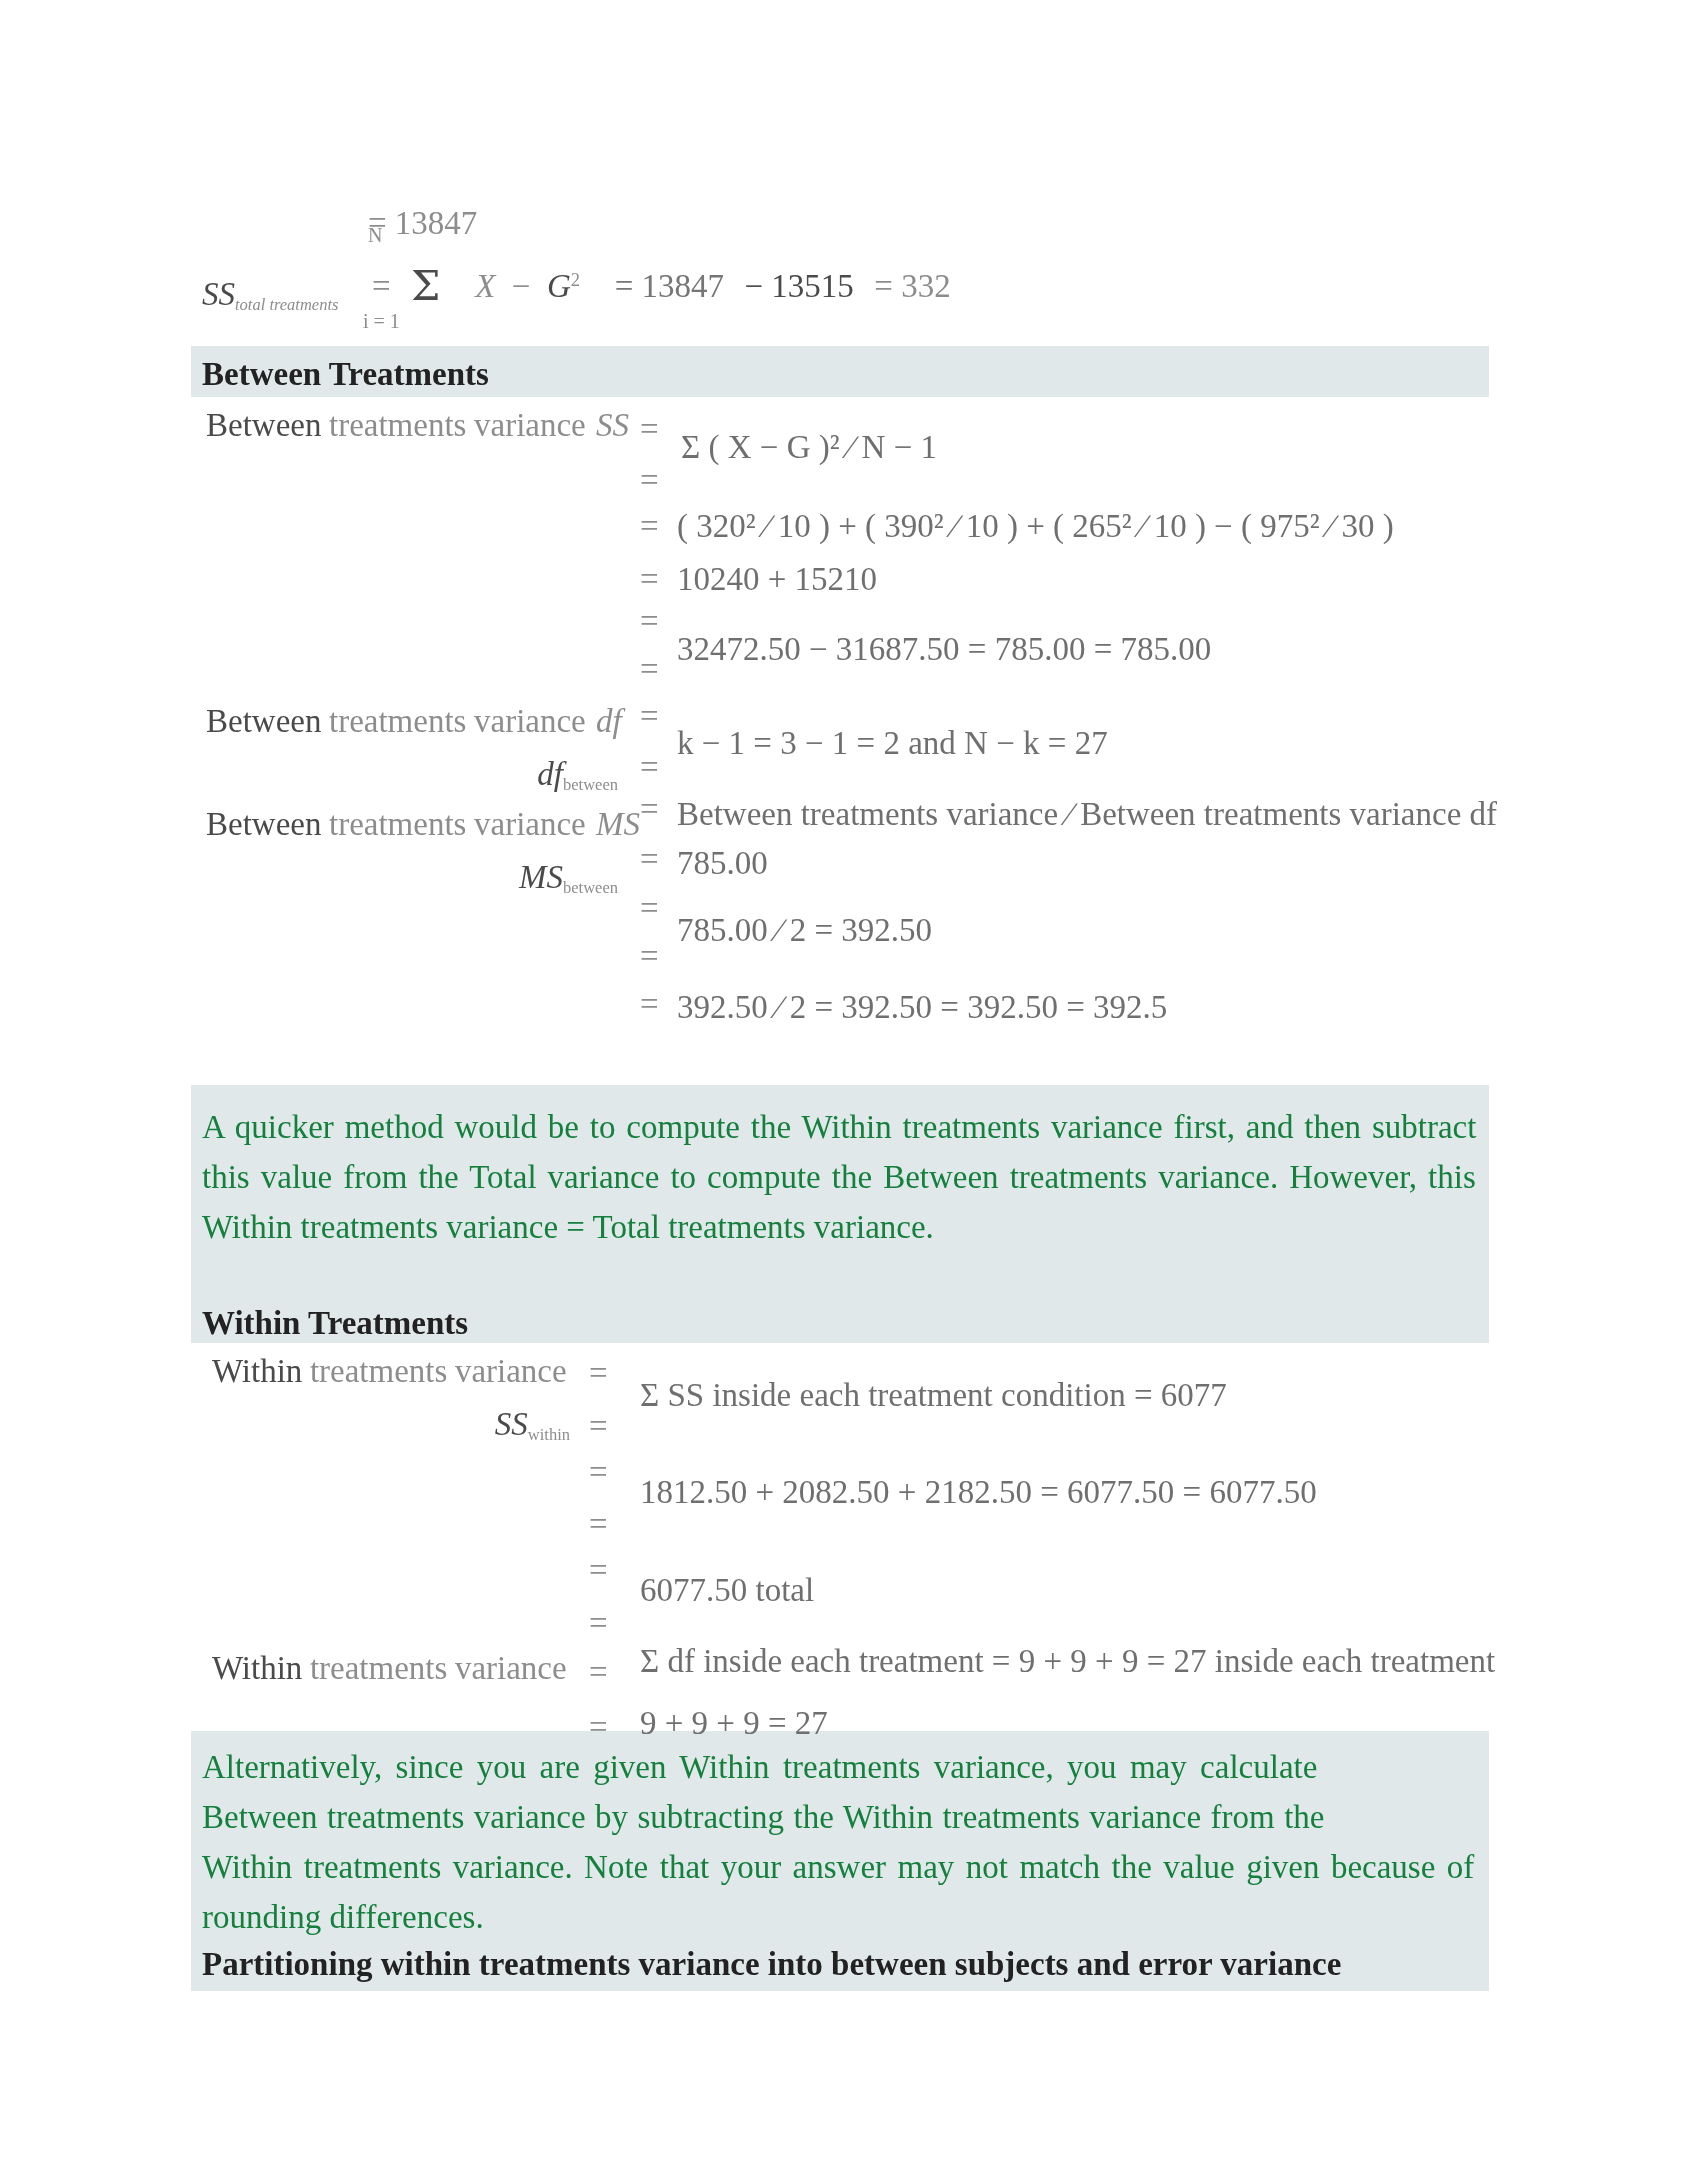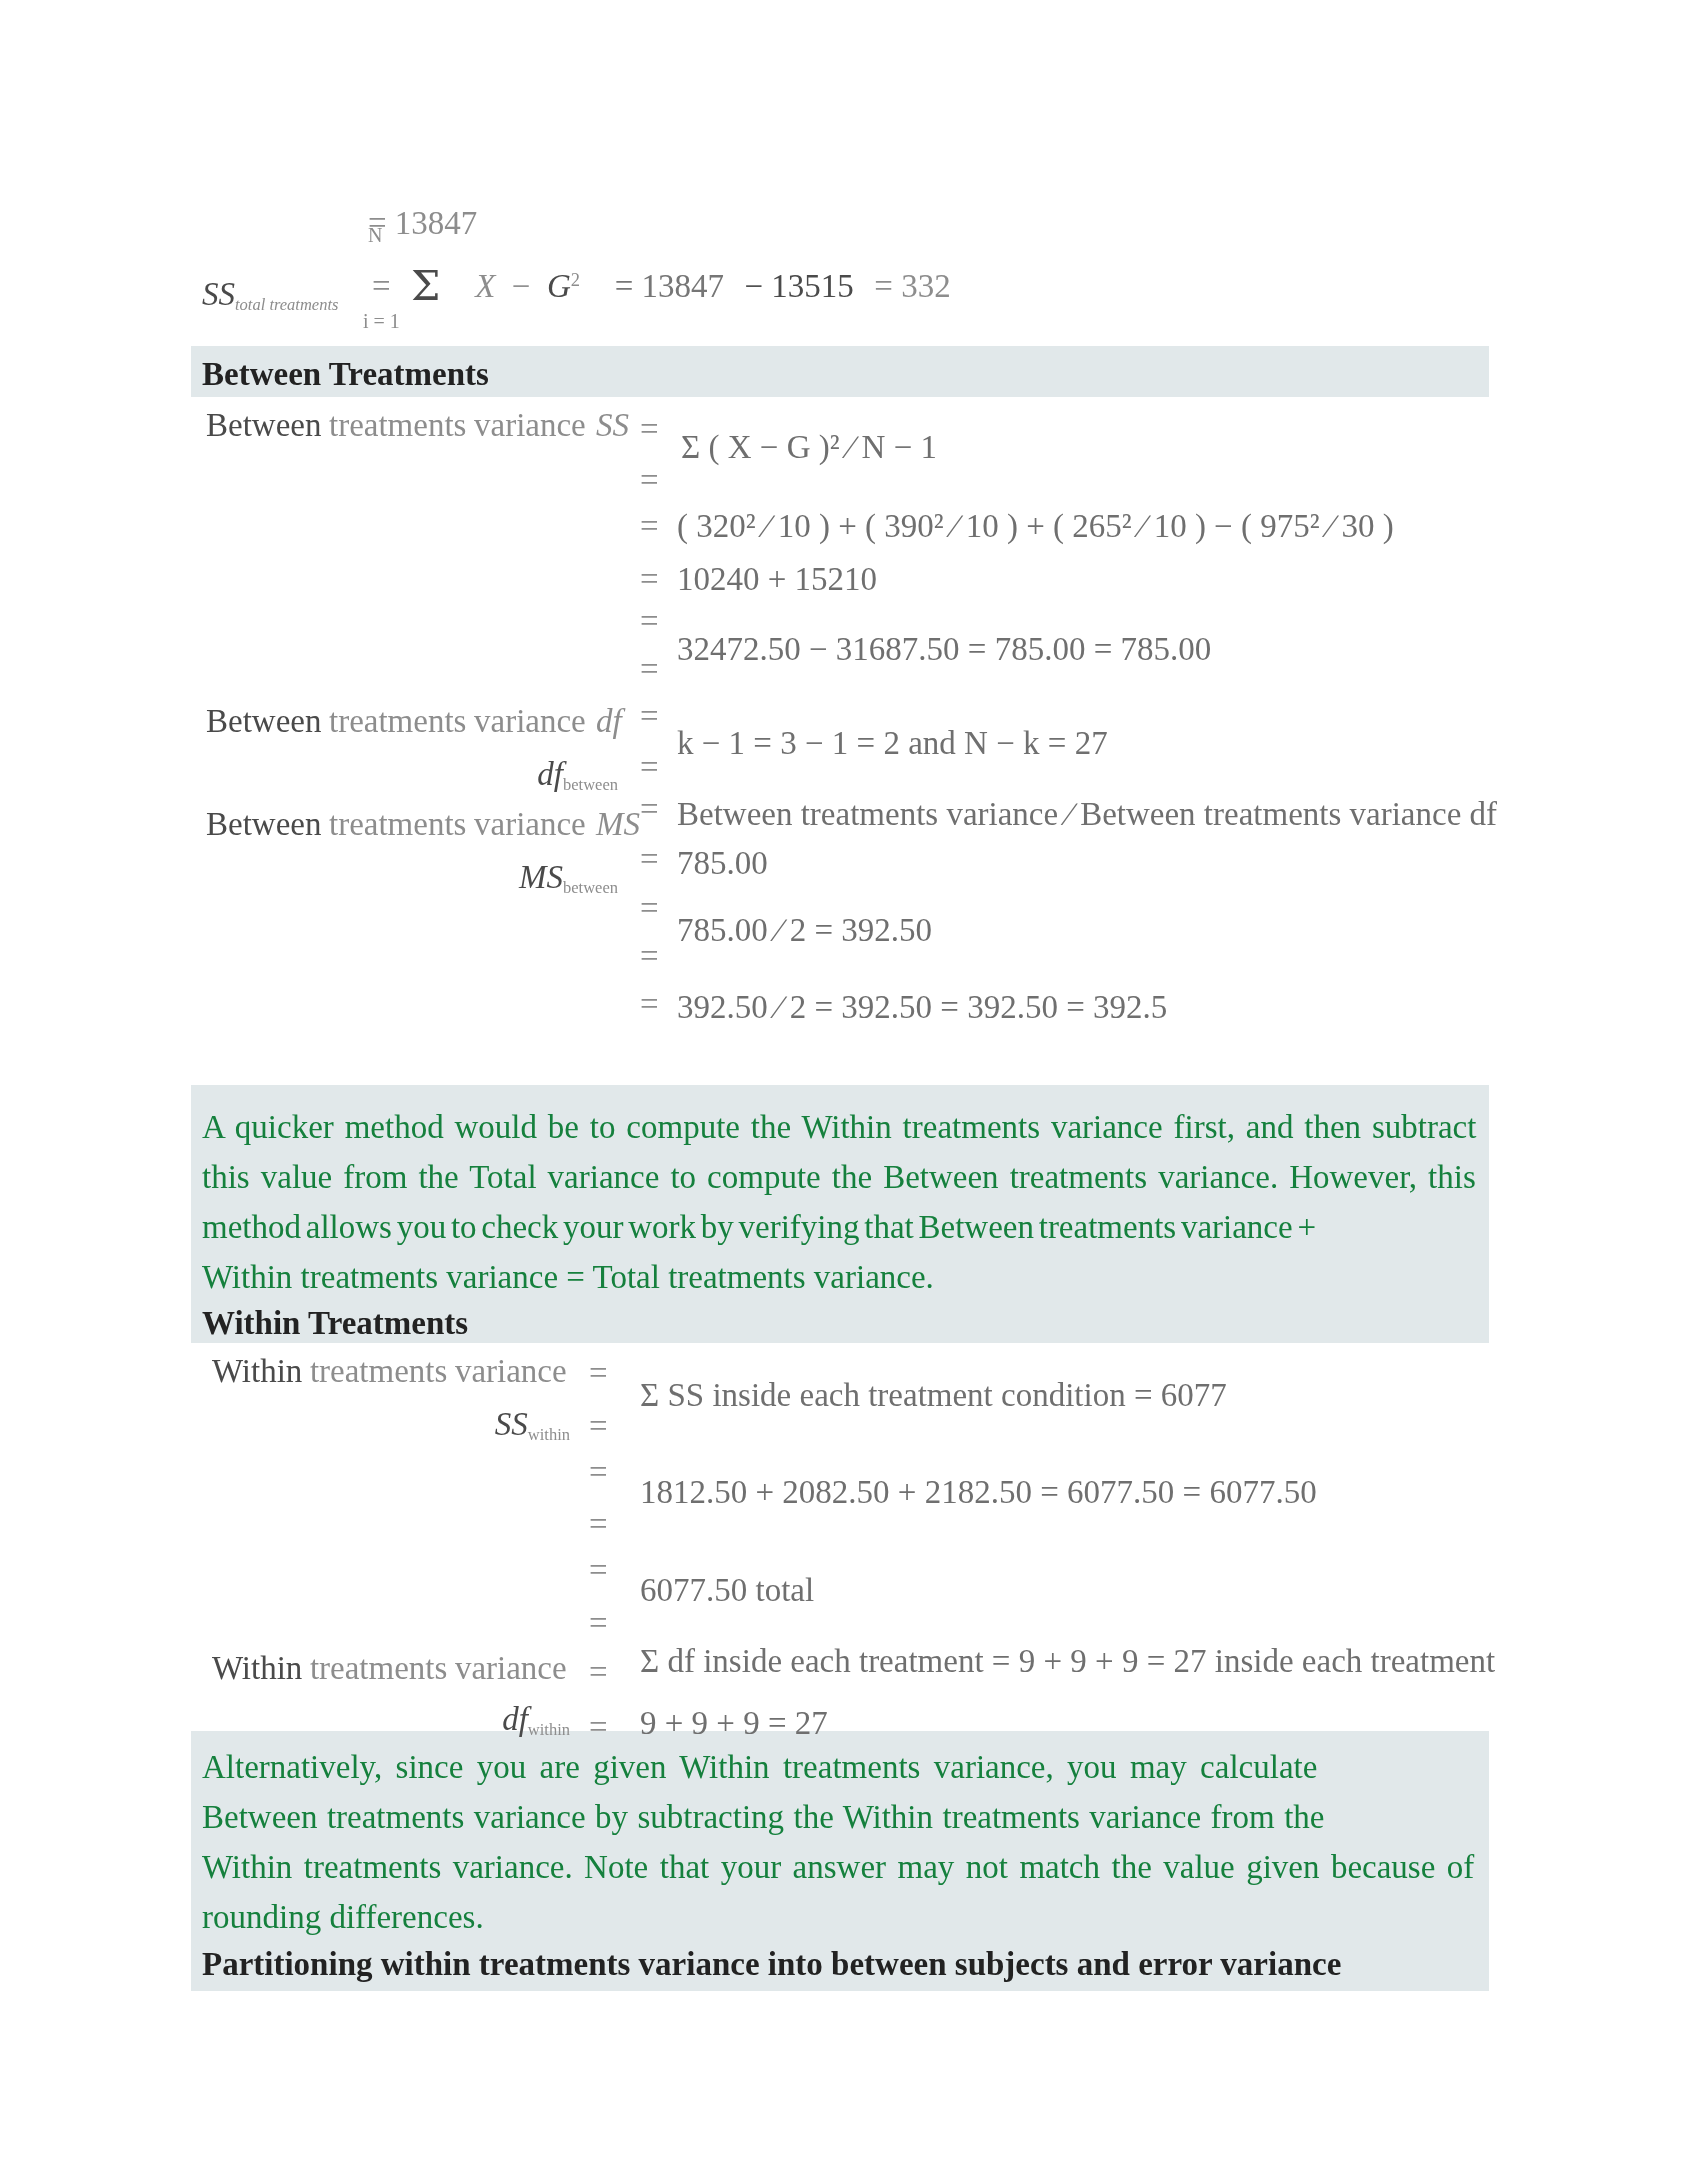--- a/index.html
+++ b/index.html
@@ -100,21 +100,20 @@
   <div class="eq" style="left:640px;top:891px;">=</div>
   <div class="eq v" style="left:677px;top:913px;">785.00 ∕ 2 = 392.50</div>
 
   <div class="eq" style="left:640px;top:939px;">=</div>
   <div class="eq v" style="left:677px;top:990px;">392.50 ∕ 2 = 392.50 = 392.50 = 392.5</div>
   <div class="eq" style="left:640px;top:987px;">=</div>
 
   <div class="para" style="left:202px;top:1102px;width:1277px;">
     <span class="ln" style="word-spacing:2.6px">A quicker method would be to compute the Within treatments variance first, and then subtract</span>
     <span class="ln" style="word-spacing:2.8px">this value from the Total variance to compute the Between treatments variance. However, this</span>
-    <span class="ln" style="word-spacing:-3.5px">method allows you to check your work by verifying that Between treatments variance +</span>
     <span class="ln">Within treatments variance = Total treatments variance.</span>
   </div>
 
   <div class="eq lbl" style="left:212px;top:1354px;"><span class="dk">Within</span><span> treatments variance</span></div>
   <div class="eq" style="left:589px;top:1356px;">=</div>
   <div class="eq v" style="left:640px;top:1378px;">Σ SS inside each treatment condition = 6077</div>
 
   <div class="eq r" style="left:198px;top:1407px;width:372px;">
     <span class="mi dk">SS</span><span class="sub">within</span>
   </div>
@@ -127,23 +126,20 @@
 
   <div class="eq" style="left:589px;top:1553px;">=</div>
   <div class="eq v" style="left:640px;top:1573px;">6077.50 total</div>
 
   <div class="eq" style="left:589px;top:1606px;">=</div>
 
   <div class="eq lbl" style="left:212px;top:1651px;"><span class="dk">Within</span><span> treatments variance</span></div>
   <div class="eq" style="left:589px;top:1655px;">=</div>
   <div class="eq v" style="left:640px;top:1644px;">Σ df inside each treatment = 9 + 9 + 9 = 27 inside each treatment</div>
 
-  <div class="eq r" style="left:198px;top:1702px;width:372px;">
-    <span class="mi dk">df</span><span class="sub">within</span>
-  </div>
   <div class="eq" style="left:589px;top:1710px;">=</div>
   <div class="eq v" style="left:640px;top:1706px;">9 + 9 + 9 = 27</div>
 
   <div class="para" style="left:202px;top:1742px;width:1277px;">
     <span class="ln" style="word-spacing:5.1px">Alternatively, since you are given Within treatments variance, you may calculate</span>
     <span class="ln" style="word-spacing:1.2px">Between treatments variance by subtracting the Within treatments variance from the</span>
     <span class="ln" style="word-spacing:3.2px">Within treatments variance. Note that your answer may not match the value given because of</span>
     <span class="ln">rounding differences.</span>
   </div>
 

